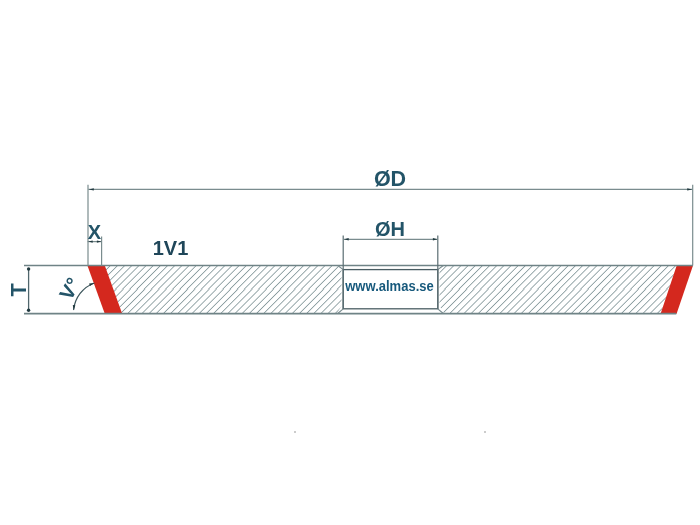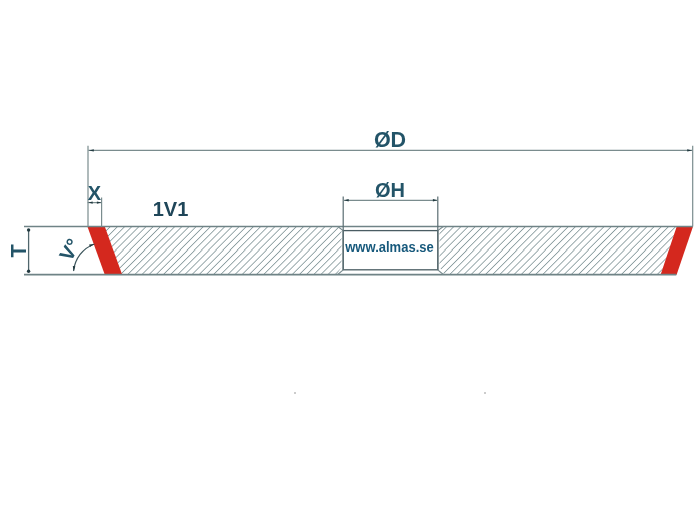--- a/index.html
+++ b/index.html
@@ -1,16 +1,16 @@
 <!DOCTYPE html>
 <html><head>
 <meta charset="utf-8">
 <style>
   html,body{margin:0;padding:0;background:#ffffff;}
-  .wrap{width:700px;height:434px;position:relative;font-family:"Liberation Sans", sans-serif;}
+  .wrap{width:700px;height:434px;position:relative;font-family:"Liberation Sans", sans-serif;margin-top:39px;}
   svg{display:block;}
   text{font-family:"Liberation Sans", sans-serif;}
 </style>
 </head>
 <body>
 <div class="wrap">
 <svg width="700" height="525" viewBox="0 0 700 525">
   <defs>
     <pattern id="hatch" patternUnits="userSpaceOnUse" width="5.06" height="5.06" patternTransform="rotate(45)">
       <line x1="0" y1="-1" x2="0" y2="6.06" stroke="#4a676d" stroke-width="1.2" stroke-opacity="0.92"></line>

